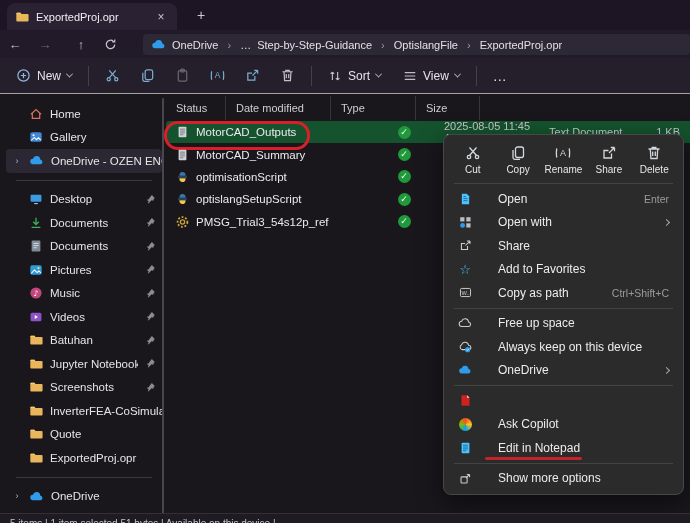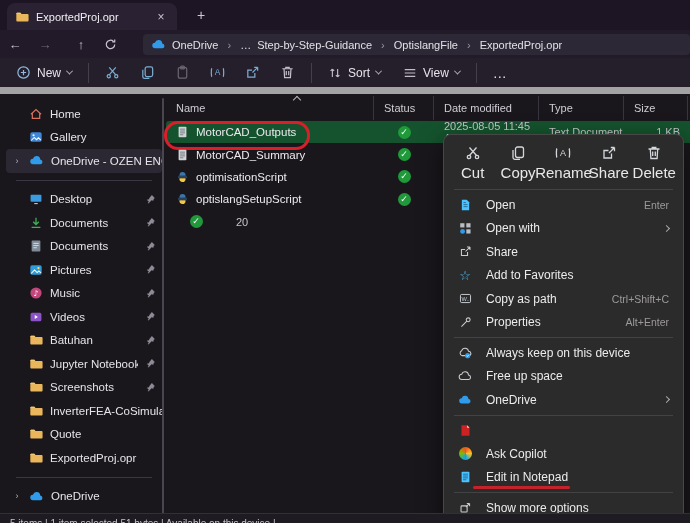--- a/index.html
+++ b/index.html
@@ -25,21 +25,21 @@
             display:flex; align-items:center; }
   .navbtn { width:30px; text-align:center; color:#c9c4cf; font-size:13px; }
   .navbtn.dim { color:#6f6878; }
   .addrbar { position:absolute; left:143px; top:4px; width:547px; height:21px; background:#2d2835;
              border-radius:4px; display:flex; align-items:center; padding:0 8px; gap:6px; }
   .crumb { font-size:11px; color:#e3e0e7; white-space:nowrap; }
   .crumb-sep { color:#9c96a4; font-size:11px; padding:0 3px; }
 
   
   .toolbar { position:absolute; left:0; top:58px; width:690px; height:36px; background:#251f2c;
-             border-bottom:7px solid #a3a3a3; display:flex; align-items:center; padding:0 10px; }
+             border-bottom:1px solid #a3a3a3; display:flex; align-items:center; padding:0 10px; }
   .tbtn { display:flex; align-items:center; gap:6px; color:#e6e3ea; font-size:12px; padding:0 6px; }
   .tsep { width:1px; height:20px; background:#453f4d; margin:0 10px; }
   .ticon-row { display:flex; align-items:center; gap:20px; padding:0 6px; }
   .cvd { width:5px; height:5px; border-right:1.3px solid #b9b3c0; border-bottom:1.3px solid #b9b3c0;
          transform:rotate(45deg) translate(-1px,-1px); display:inline-block; }
   .cvr { width:5px; height:5px; border-right:1.3px solid #a9a9a9; border-bottom:1.3px solid #a9a9a9;
          transform:rotate(-45deg); display:inline-block; }
 
   
   .main { position:absolute; left:6px; top:94px; width:690px; height:429px; background:#1a171c; }
@@ -77,23 +77,23 @@
   .red-oval { position:absolute; left:-2px; top:-4px; width:146px; height:29px; border:3px solid #d81f2a;
               border-radius:14px; pointer-events:none; }
   .red-underline { position:absolute; left:17px; bottom:-2px; width:97px; height:3px; background:#c3242c; border-radius:2px; }
 
   
   .ctxmenu { position:absolute; left:443px; top:134px; width:241px; background:#2b2b2b;
              border:1px solid #474747; border-radius:8px; box-shadow:0 8px 24px rgba(0,0,0,.55);
              padding:4px 0 4px 0; }
   .qrow { display:flex; justify-content:space-around; padding:3px 6px 2px 6px; }
   .qa { display:flex; flex-direction:column; align-items:center; gap:3px; width:42px; padding:3px 0; border-radius:4px; }
-  .qa-label { font-size:15px; color:#e8e8e8; }
+  .qa-label { font-size:10px; color:#e8e8e8; }
   .msep { height:1px; background:#434343; margin:3px 10px; }
-  .mi { display:flex; align-items:center; height:23.5px; margin:0 4px; padding:0 10px 0 9px; border-radius:4px; gap:0; }
+  .mi { display:flex; align-items:center; height:23.5px; margin:0 4px; padding:0 10px 0 9px; border-radius:4px; gap:12px; }
   .mi-ic { width:16px; display:flex; justify-content:center; }
   .mi-label { font-size:12px; color:#ececec; padding-left:13px; flex:1; white-space:nowrap; position:relative; }
   .mi-extra { font-size:10.5px; color:#9d9a9a;margin-left:23px; }
   .star { color:#4cc2ff; font-size:13px; line-height:13px; }
   .copilot { width:13px; height:13px; border-radius:50%;
              background:conic-gradient(#f35325,#ffc21a,#05a6f0,#7fba00,#f35325); }
 
   
   .statusbar { position:absolute; left:0; top:513px; width:690px; height:18px; background:#1f1b23;
                border-top:1px solid #332e3a; display:flex; align-items:center; padding:1px 10px 0 10px; }
@@ -423,24 +423,20 @@
           </svg>
       </span>
       <span class="si-label">OneDrive</span>
     </div>
   </div>
 
   <div class="pane-divider"></div>
 
   <div class="filearea">
     <div class="cols">
-      <div class="col c-name">
-        <span>Name</span>
-        <span class="sortcaret"></span>
-      </div>
       <div class="col c-status">
           <span>Status</span>
         </div>
       <div class="col c-date">
           <span>Date modified</span>
         </div>
       <div class="col c-type">
           <span>Type</span>
         </div>
       <div class="col c-size" style="border-right:1px solid #39353f">
@@ -519,20 +515,29 @@
         </div>
         <div class="f-status">
             <span class="chk">✓</span>
           </div>
         <div class="f-date">20</div>
         <div class="f-type"></div>
         <div class="f-size"></div>
       </div>
 
       <div class="frow">
+        <div class="f-name">
+          <span class="ic">
+            <svg width="13" height="14" viewBox="0 0 16 16" fill="none">
+                <circle cx="8" cy="8" r="6" stroke="#caa43b" stroke-width="2.2" stroke-dasharray="2.3 2.1"></circle>
+                <circle cx="8" cy="8" r="2.6" stroke="#caa43b" stroke-width="1.6"></circle>
+              </svg>
+          </span>
+          <span class="txt">PMSG_Trial3_54s12p_ref</span>
+        </div>
         <div class="f-status">
             <span class="chk">✓</span>
           </div>
         <div class="f-date">20</div>
         <div class="f-type"></div>
         <div class="f-size"></div>
       </div>
     </div>
   </div>
 </div>
@@ -627,53 +632,43 @@
   <div class="mi">
     <span class="mi-ic">
       <svg width="13" height="13" viewBox="0 0 16 16" fill="none">
           <rect x="1.8" y="3" width="12.4" height="10" rx="1.5" stroke="#c9cdd2" stroke-width="1.2"></rect>
           <text x="8" y="10.6" text-anchor="middle" font-size="7" fill="#c9cdd2" font-family="Liberation Sans, sans-serif">W..</text>
         </svg>
     </span>
     <span class="mi-label">Copy as path</span>
     <span class="mi-extra">Ctrl+Shift+C</span>
   </div>
-  <div class="mi">
-    <span class="mi-ic">
-      <svg width="13" height="13" viewBox="0 0 16 16" fill="none" stroke="#c9cdd2" stroke-width="1.3">
-          <circle cx="11.3" cy="4.7" r="2.4"></circle>
-          <path d="M9.6 6.4L3 13"></path>
-        </svg>
-    </span>
-    <span class="mi-label">Properties</span>
-    <span class="mi-extra">Alt+Enter</span>
-  </div>
   <div class="msep"></div>
 
+  <div class="mi">
+    <span class="mi-ic">
+      <svg width="14" height="14" viewBox="0 0 16 16">
+          <path d="M4.5 12a3 3 0 0 1-.3-6A4 4 0 0 1 12 6.9a2.6 2.6 0 0 1 .4 5.1z" fill="none" stroke="#c9cdd2" stroke-width="1.2"></path>
+        </svg>
+    </span>
+    <span class="mi-label">Free up space</span>
+  </div>
   <div class="mi">
     <span class="mi-ic">
       <svg width="14" height="14" viewBox="0 0 16 16">
           <path d="M4.5 11a3 3 0 0 1-.3-5.6A4 4 0 0 1 12 6a2.5 2.5 0 0 1 .4 5z" fill="none" stroke="#c9cdd2" stroke-width="1.2"></path>
           <circle cx="11" cy="11" r="3" fill="#2f9bea"></circle>
           <path d="M9.7 11l1 1 1.6-1.9" stroke="#fff" stroke-width="1" fill="none"></path>
         </svg>
     </span>
     <span class="mi-label">Always keep on this device</span>
   </div>
   <div class="mi">
     <span class="mi-ic">
       <svg width="14" height="14" viewBox="0 0 16 16">
-          <path d="M4.5 12a3 3 0 0 1-.3-6A4 4 0 0 1 12 6.9a2.6 2.6 0 0 1 .4 5.1z" fill="none" stroke="#c9cdd2" stroke-width="1.2"></path>
-        </svg>
-    </span>
-    <span class="mi-label">Free up space</span>
-  </div>
-  <div class="mi">
-    <span class="mi-ic">
-      <svg width="14" height="14" viewBox="0 0 16 16">
           <path d="M4.5 12a3 3 0 0 1-.3-6A4 4 0 0 1 12 6.9a2.6 2.6 0 0 1 .4 5.1z" fill="#2f9bea"></path>
         </svg>
     </span>
     <span class="mi-label">OneDrive</span>
     <span class="cvr"></span>
   </div>
   <div class="msep"></div>
 
   <div class="mi">
     <span class="mi-ic">

